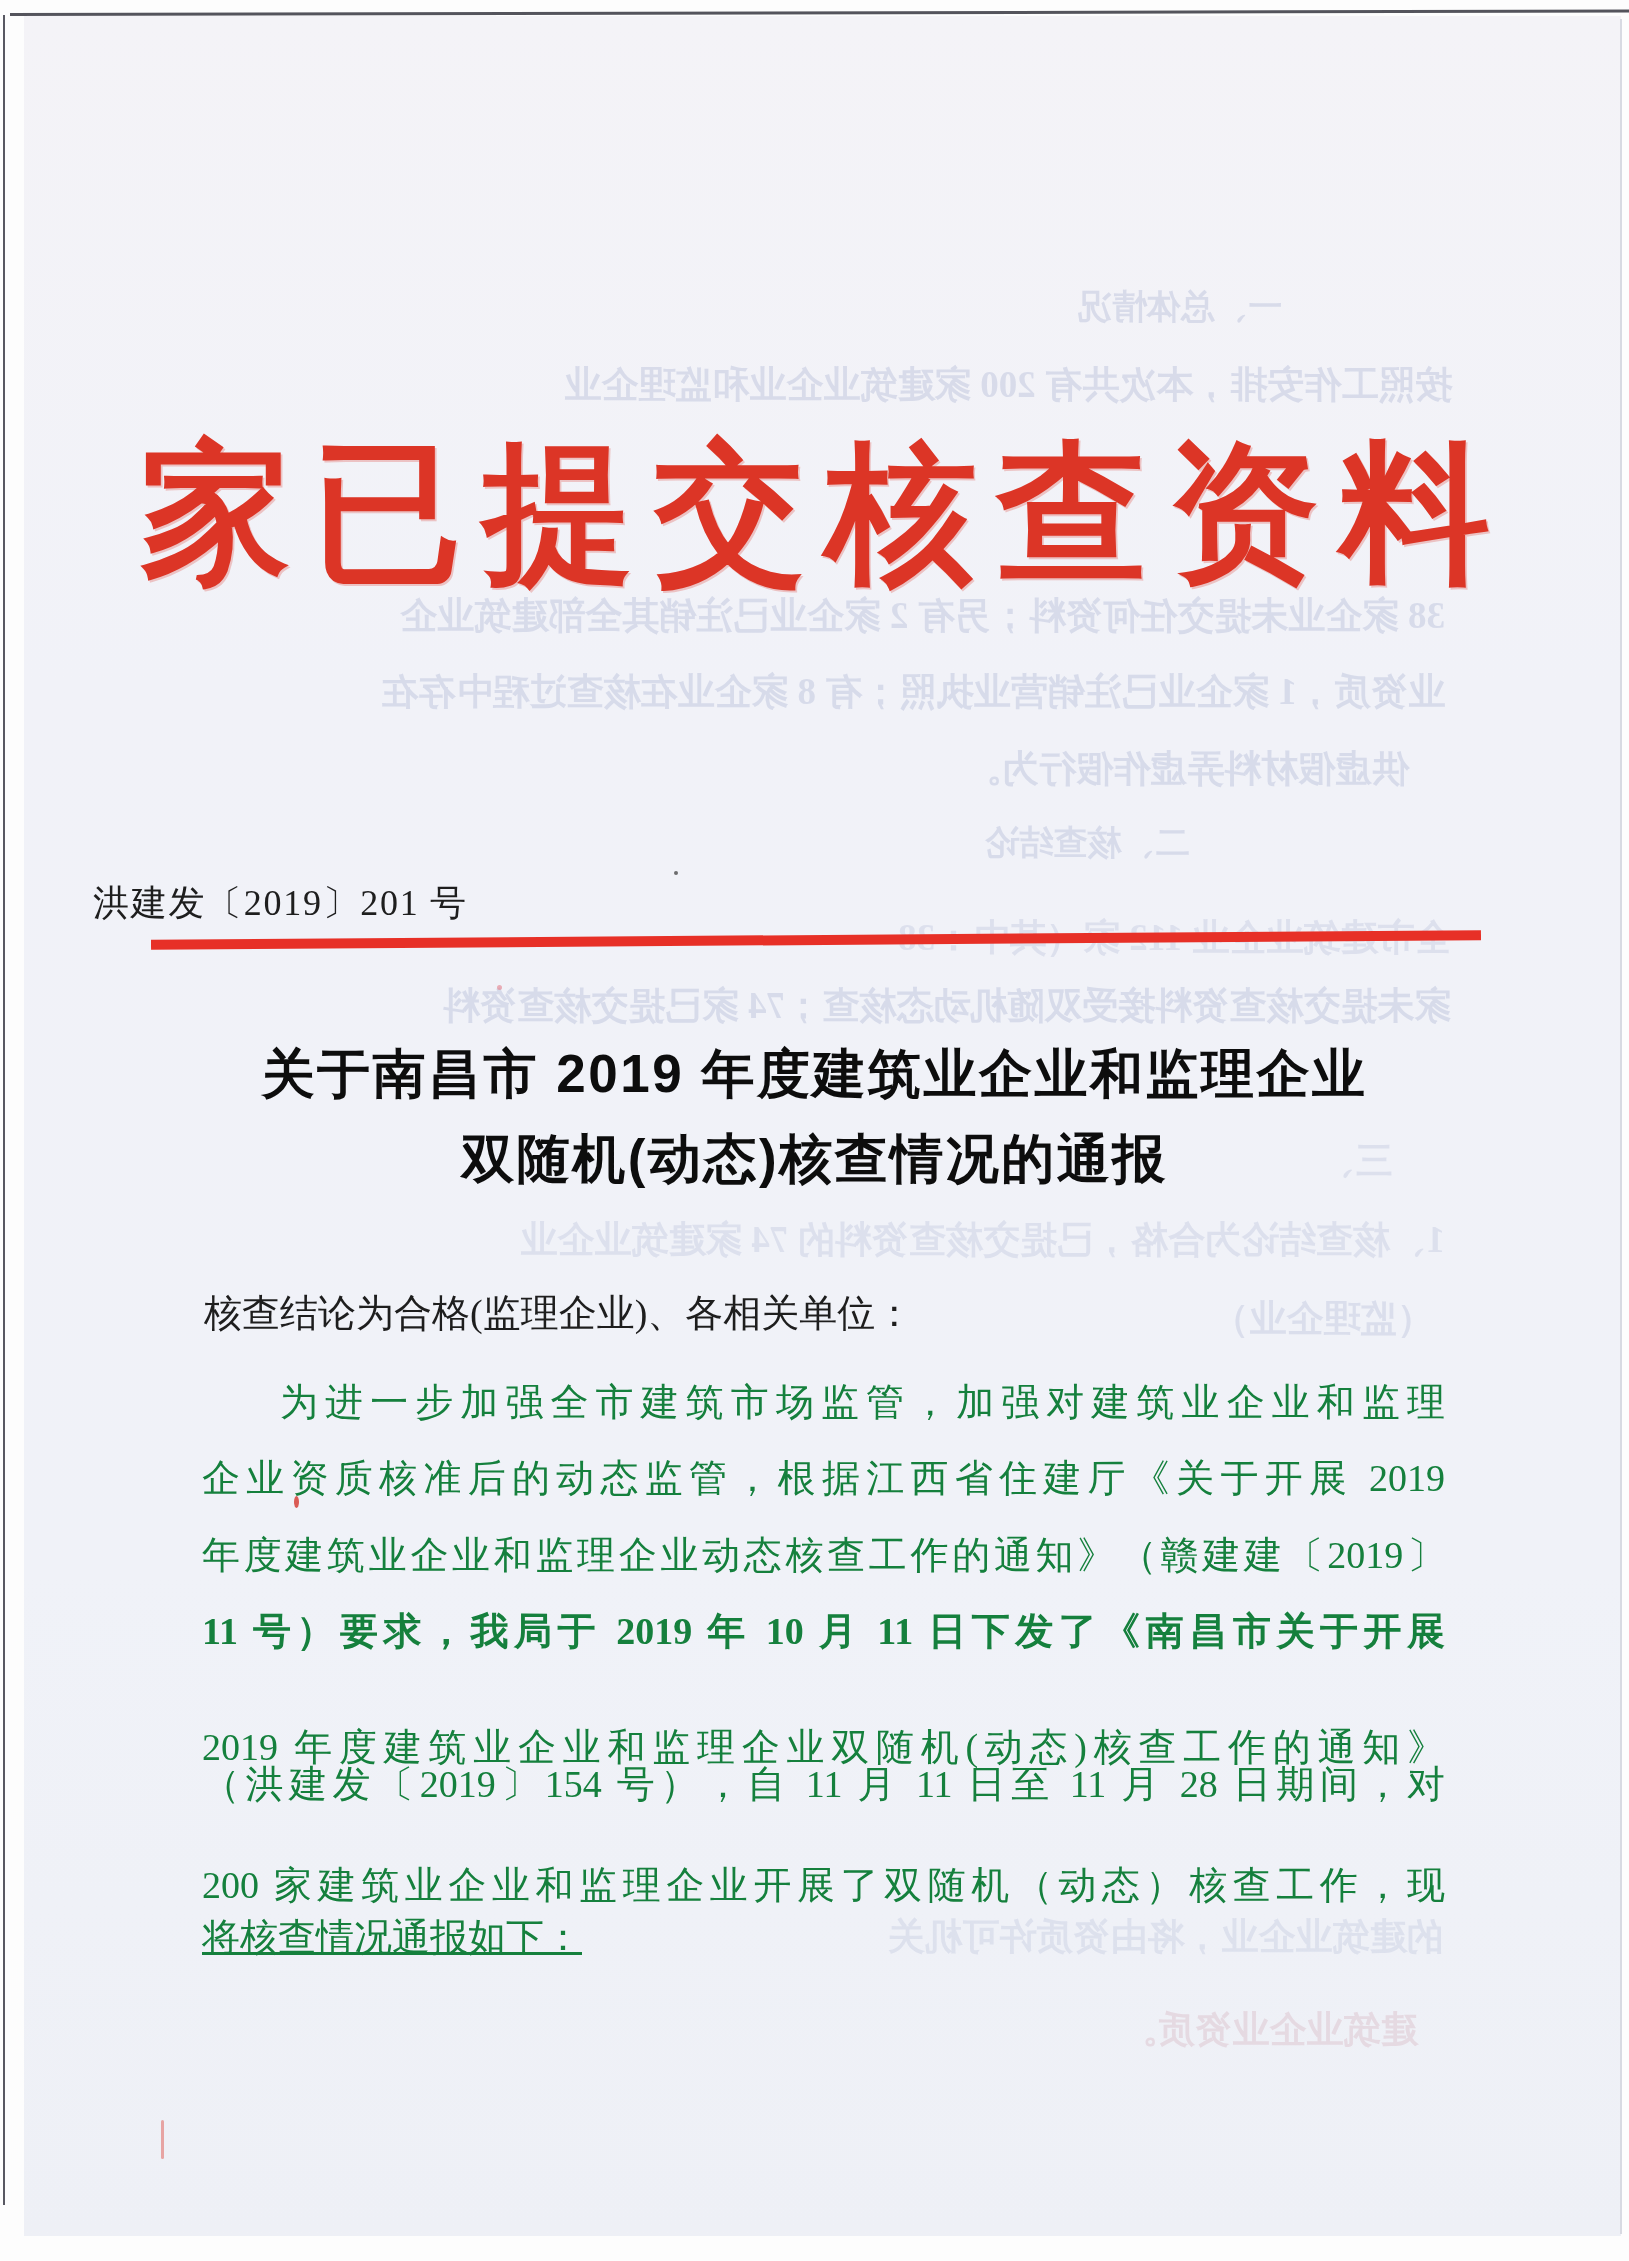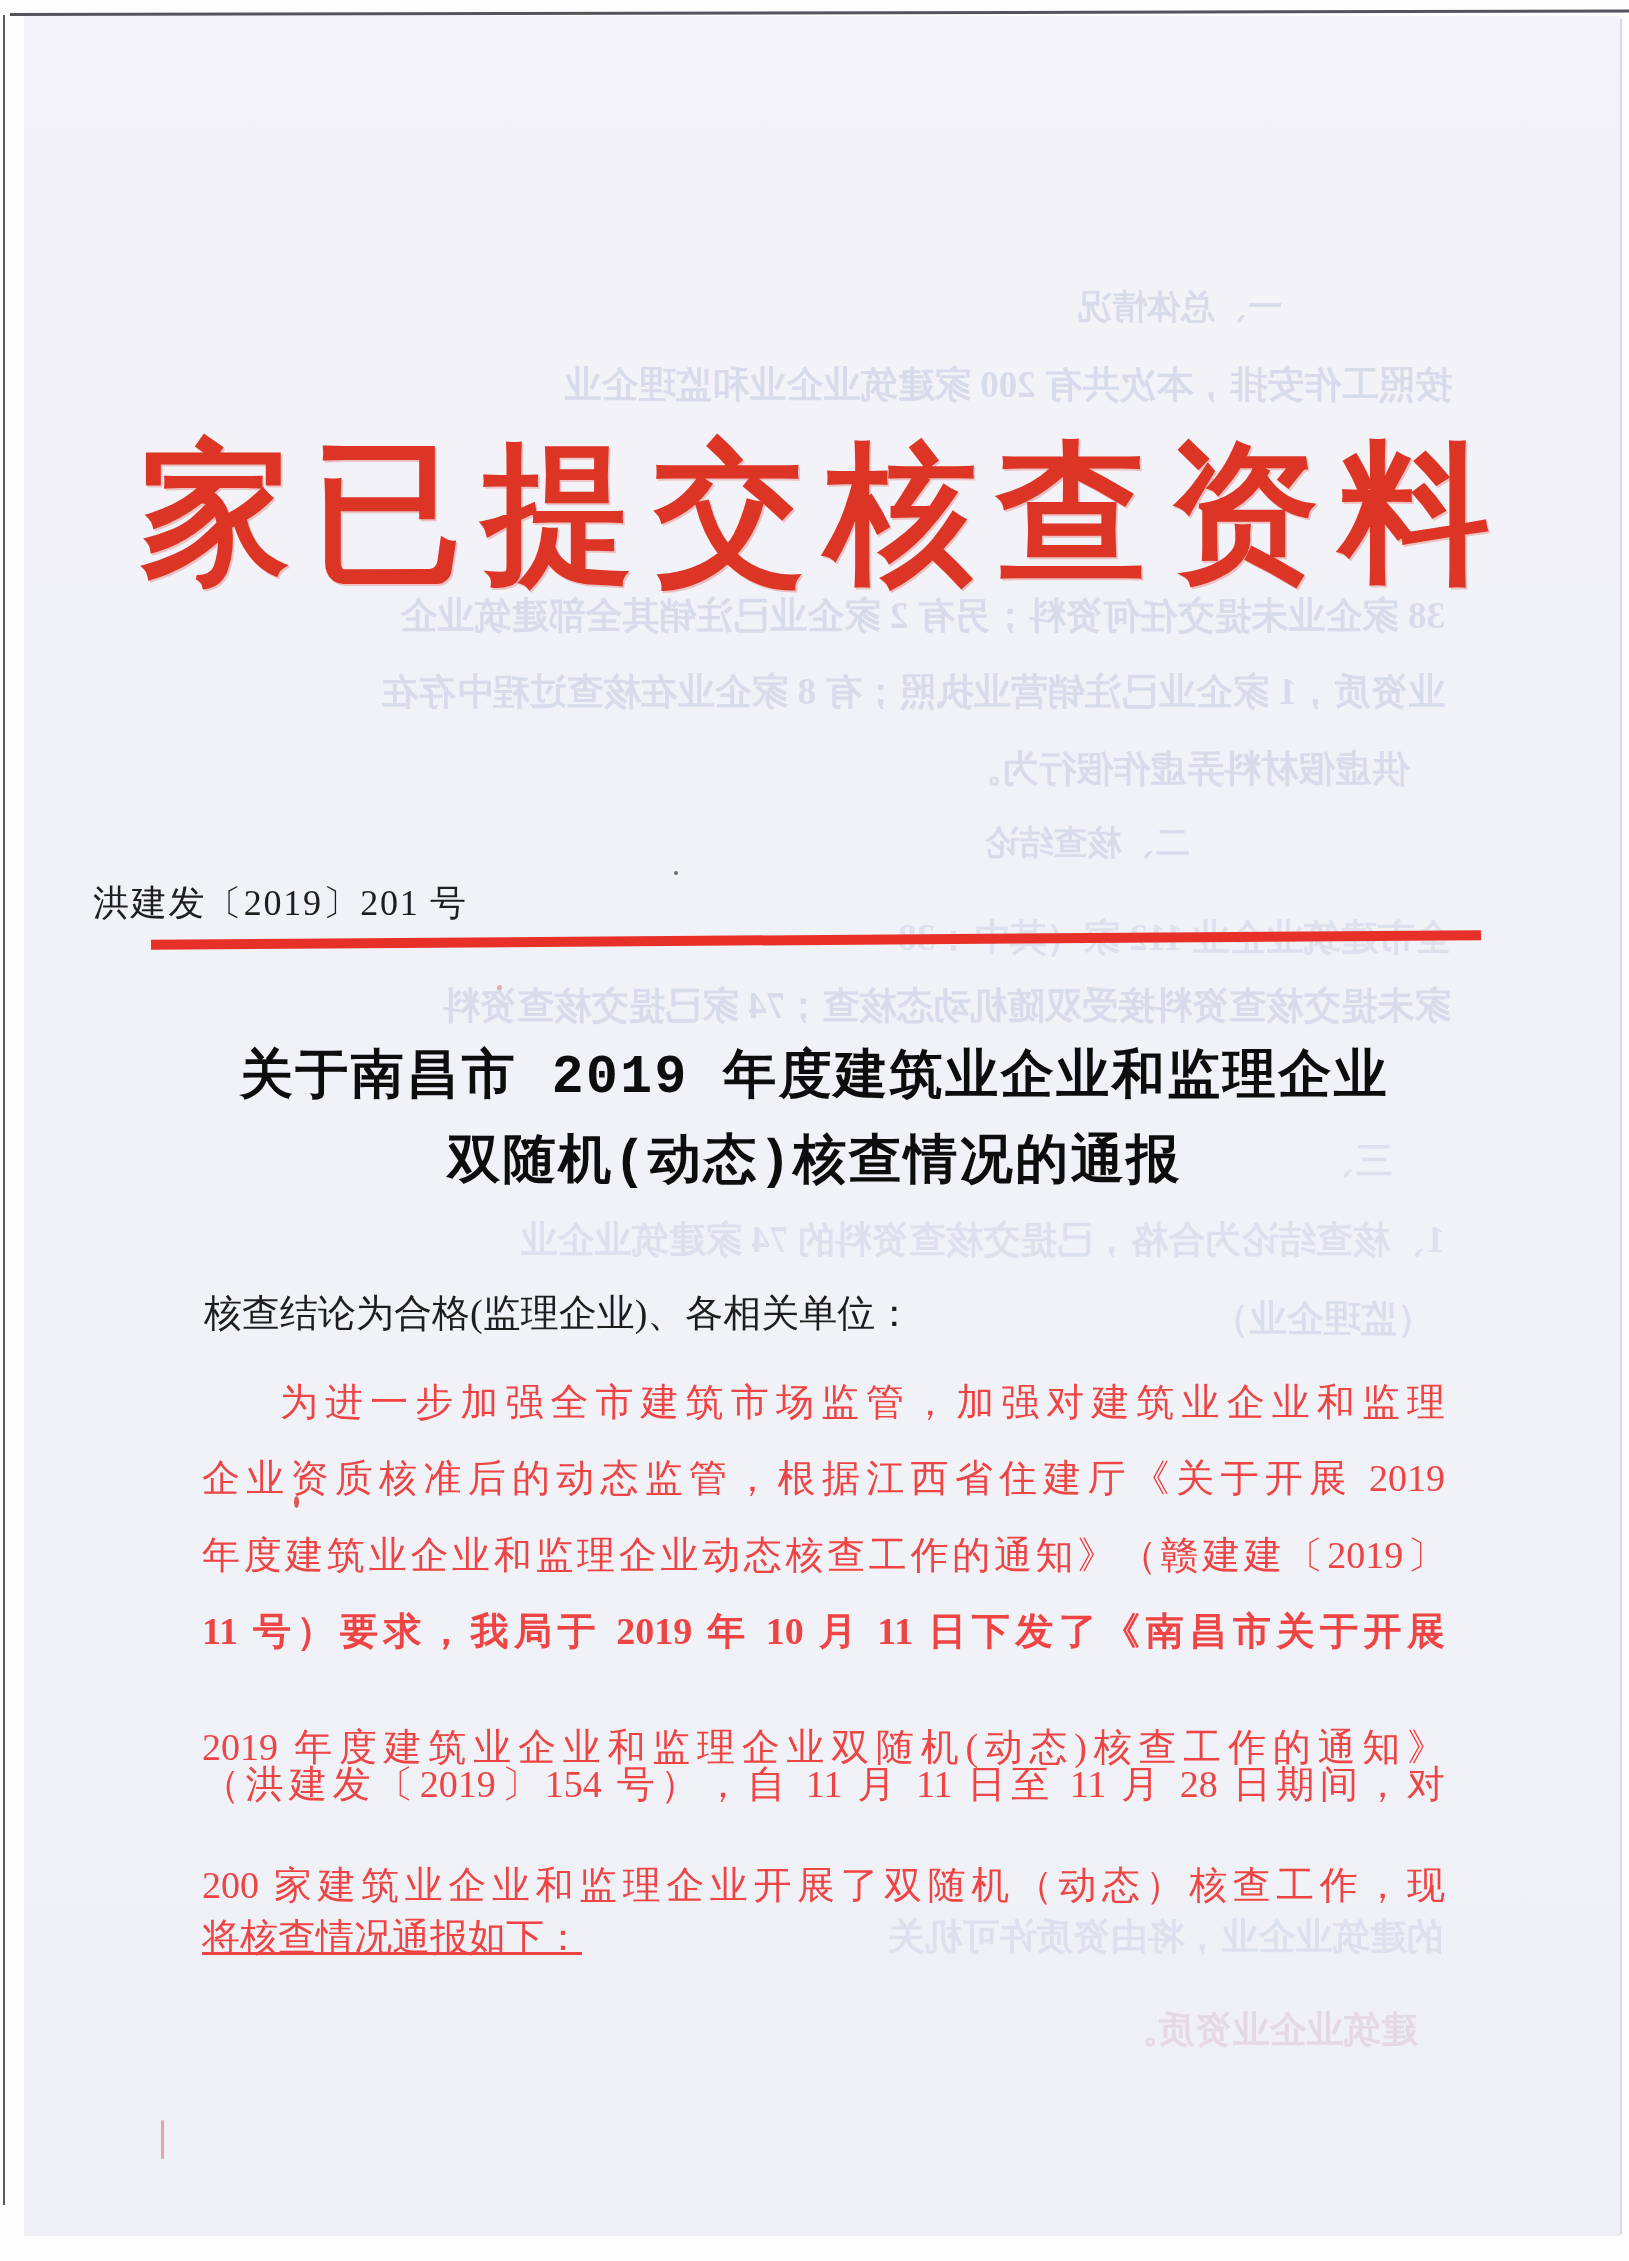--- a/index.html
+++ b/index.html
@@ -38,26 +38,26 @@
     font-size:151px;line-height:170px;font-weight:bold;color:#dc3526;
     text-align:justify;text-align-last:justify;letter-spacing:0;
     font-family:"Liberation Serif","DejaVu Serif",serif;
     text-shadow:1.7px 1.7px 0 rgba(220,53,38,.25);}
   .docnum{position:absolute;left:93px;top:879px;width:1443px;
     font-size:36px;color:#1e1e1e;text-align:left;letter-spacing:1.7px;}
   .redrule{position:absolute;left:151px;top:935px;width:1330px;height:10.2px;
     background:#e73027;transform:rotate(-0.4deg);transform-origin:center;}
   .doctitle{position:absolute;left:93px;width:1443px;text-align:center;
     font-size:53px;font-weight:900;color:#0d0d0d;letter-spacing:2.5px;
-    font-family:Liberation Mono, monospace;}
+    font-family:Liberation Sans, sans-serif;}
   .doctitle.l1{top:1039px;}
   .doctitle.l2{top:1124px;}
   .salutation{position:absolute;left:204px;top:1288px;width:1248px;
     font-size:38px;color:#1e1e1e;}
-  .bodyline{position:absolute;left:202px;width:1243px;font-size:38px;color:#ef4444;
+  .bodyline{position:absolute;left:202px;width:1243px;font-size:38px;color:#15803d;
     text-align:justify;text-align-last:justify;white-space:normal;}
   .bodyline.indent{padding-left:78px;width:1165px;}
   .bodyline.last{text-align-last:left;}
   .bl0{top:1377px;} .bl1{top:1453px;} .bl2{top:1530px;} .bl3{top:1606px;font-weight:bold;}
   .bl4{top:1722px;} .bl5{top:1759px;} .bl6{top:1860px;} .bl7{top:1912px;text-decoration:underline;}
   
   .speck{position:absolute;border-radius:50%;}
   .sp1{left:294px;top:1496px;width:5.1px;height:12px;background:#d4342c;opacity:.8;}
   .sp2{left:161px;top:2120px;width:2.5px;height:39px;background:#e0584f;opacity:.5;border-radius:1.7px;}
   .sp3{left:674px;top:871px;width:4.2px;height:4.2px;background:#333;opacity:.7;}

